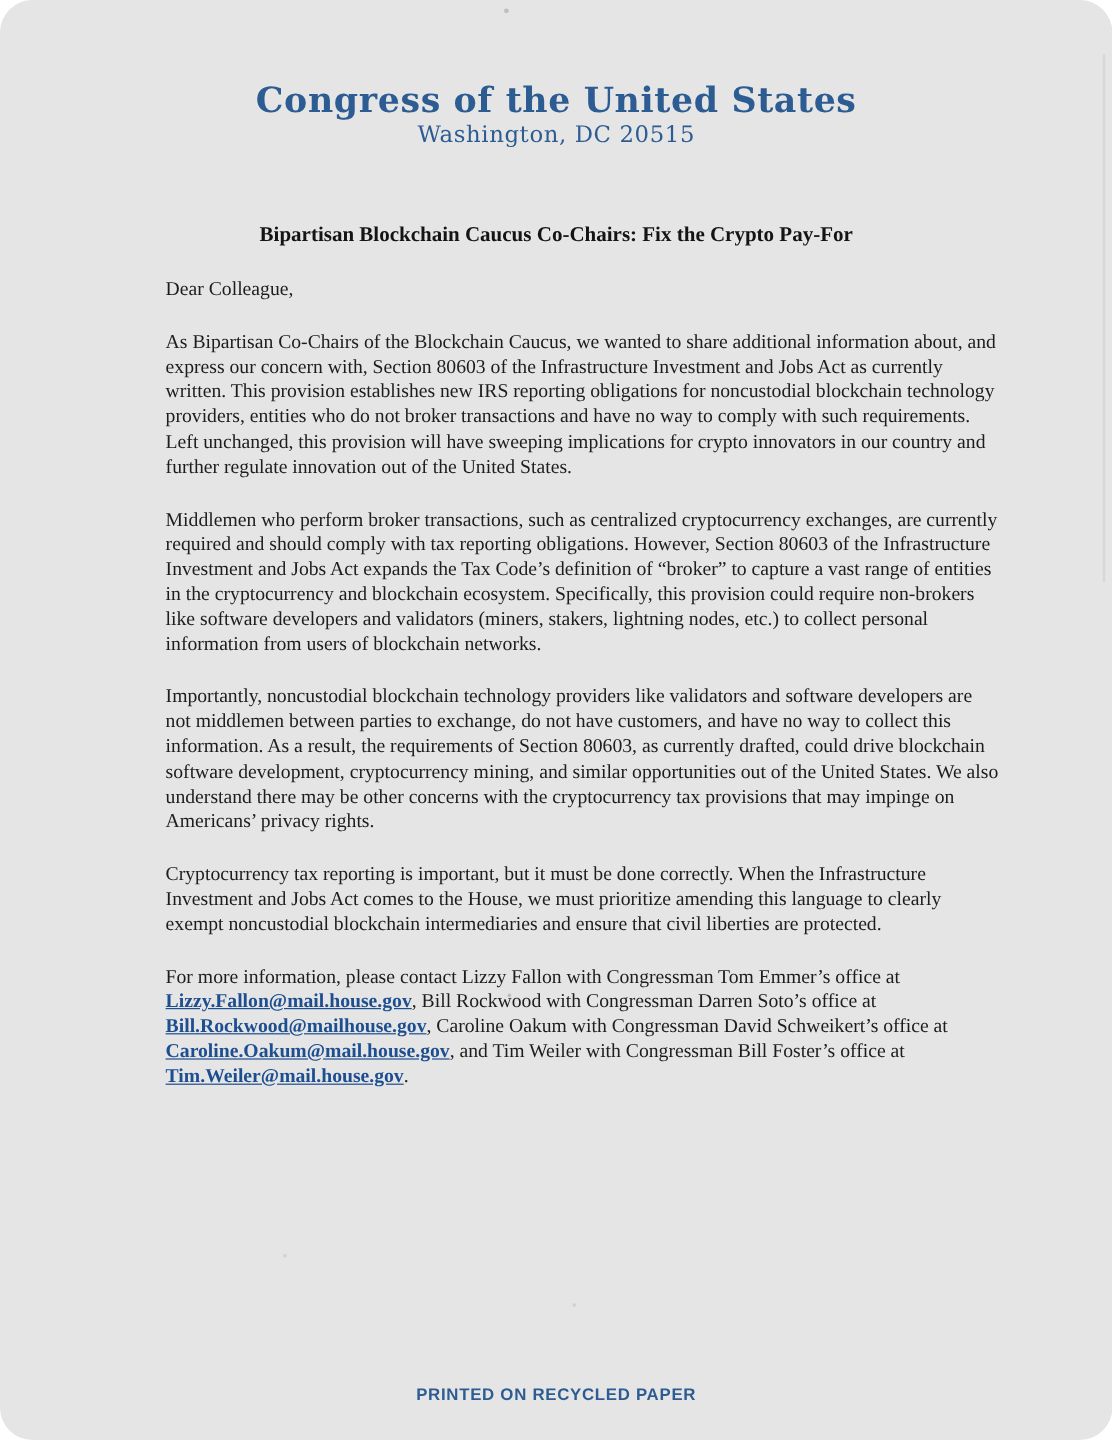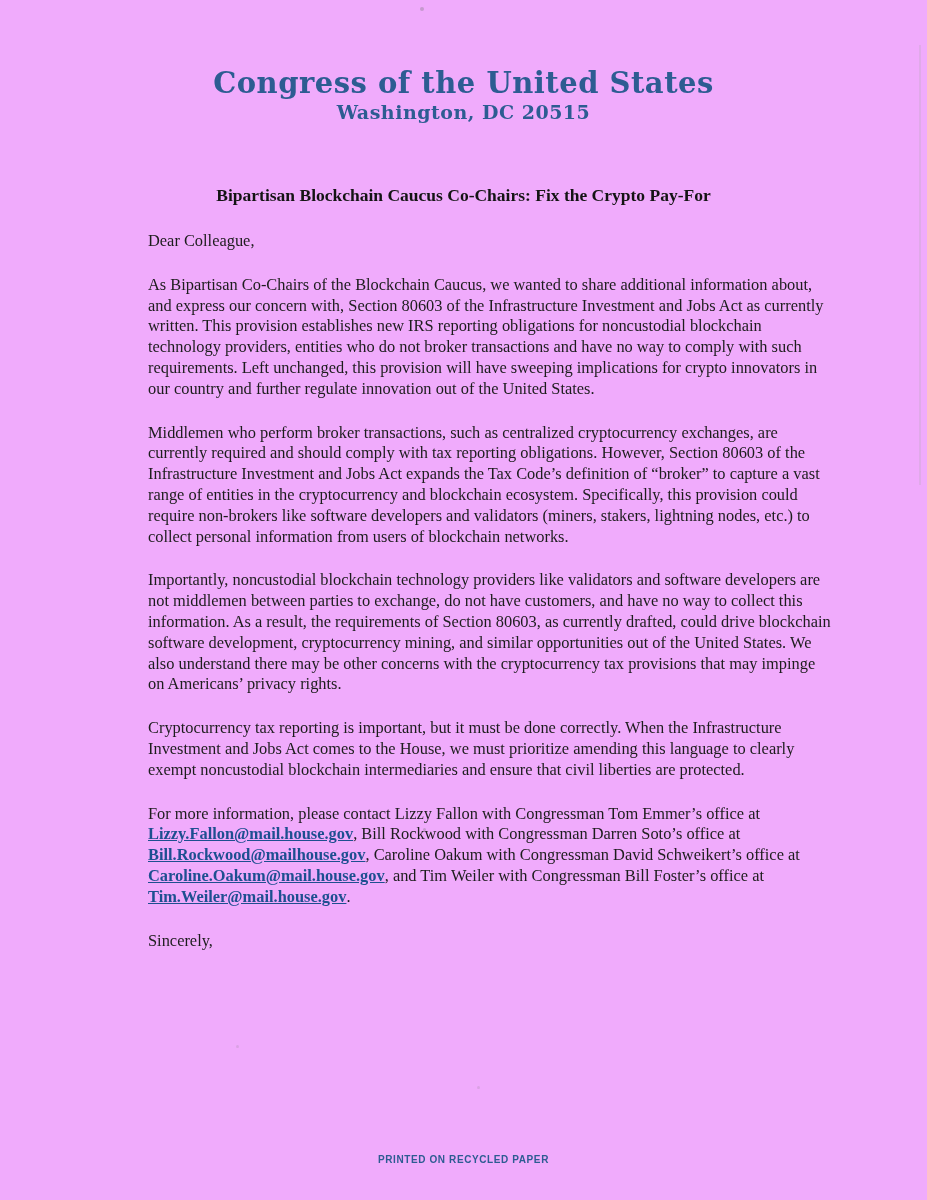--- a/index.html
+++ b/index.html
@@ -5,21 +5,22 @@
   html, body { margin: 0; padding: 0; }
   body {
     width: 927px; height: 1200px;
     background: #ffffff;
     position: relative;
     font-family: "Liberation Serif", serif;
     overflow: hidden;
   }
   .page {
     position: absolute; inset: 0;
-    background: #f0abfc;
+    background: #e5e5e5;
+    border-radius: 27px;
   }
   
   .edge-line {
     position: absolute; right: 6px; top: 45px;
     width: 2px; height: 440px;
     background: rgba(170,170,170,0.22);
   }
   .speck { position: absolute; background: rgba(120,120,120,0.35); border-radius: 50%; }
   .speck-1 { left: 420px; top: 7px;   width: 4px; height: 4px; }
   .speck-2 { left: 423px; top: 828px; width: 3px; height: 3px; }
@@ -32,21 +33,21 @@
     color: #2d5c92;
   }
   .letterhead-line1 {
     font-family: "DejaVu Serif", serif;
     font-weight: bold;
     font-size: 29px;
     letter-spacing: 0.5px;
   }
   .letterhead-line2 {
     font-family: "DejaVu Serif", serif;
-    font-weight: bold;
+    font-weight: normal;
     font-size: 19px;
     margin-top: 1px;
     letter-spacing: 0.5px;
   }
 
   .doc-title {
     position: absolute; top: 185px; left: 0; width: 100%;
     text-align: center;
     font-weight: bold;
     font-size: 17.5px;
@@ -55,37 +56,37 @@
 
   .content {
     position: absolute;
     top: 231px; left: 132px;
     width: 702px;
     font-size: 16.4px;
     line-height: 20.8px;
     color: #1d1d1d;
     text-align: left;
   }
-  .content p { margin: 0 0 23px 16px; }
+  .content p { margin: 0 0 23px 6px; }
   .salutation { margin-bottom: 23px; }
 
   .email-link {
     color: #1d4f90;
     text-decoration: underline;
     cursor: pointer;
     font-weight: bold;
   }
 
   .closing { margin-top: 0; }
 
   .footer {
     position: absolute; top: 1154px; left: 0; width: 100%;
     text-align: center;
     font-family: "Liberation Sans", sans-serif;
-    font-size: 10px;
+    font-size: 14px;
     font-weight: bold;
     letter-spacing: 0.6px;
     color: #2d5c92;
   }
 </style>
 </head>
 <body>
 
 <div class="page">
 
@@ -102,18 +103,17 @@
 
   <div class="doc-title">Bipartisan Blockchain Caucus Co-Chairs: Fix the Crypto Pay-For</div>
 
   <div class="content">
     <p class="salutation">Dear Colleague,</p>
     <p>As Bipartisan Co-Chairs of the Blockchain Caucus, we wanted to share additional information about, and express our concern with, Section 80603 of the Infrastructure Investment and Jobs Act as currently written. This provision establishes new IRS reporting obligations for noncustodial blockchain technology providers, entities who do not broker transactions and have no way to comply with such requirements. Left unchanged, this provision will have sweeping implications for crypto innovators in our country and further regulate innovation out of the United States.</p>
     <p>Middlemen who perform broker transactions, such as centralized cryptocurrency exchanges, are currently required and should comply with tax reporting obligations. However, Section 80603 of the Infrastructure Investment and Jobs Act expands the Tax Code’s definition of “broker” to capture a vast range of entities in the cryptocurrency and blockchain ecosystem. Specifically, this provision could require non-brokers like software developers and validators (miners, stakers, lightning nodes, etc.) to collect personal information from users of blockchain networks.</p>
     <p>Importantly, noncustodial blockchain technology providers like validators and software developers are not middlemen between parties to exchange, do not have customers, and have no way to collect this information. As a result, the requirements of Section 80603, as currently drafted, could drive blockchain software development, cryptocurrency mining, and similar opportunities out of the United States. We also understand there may be other concerns with the cryptocurrency tax provisions that may impinge on Americans’ privacy rights.</p>
     <p>Cryptocurrency tax reporting is important, but it must be done correctly. When the Infrastructure Investment and Jobs Act comes to the House, we must prioritize amending this language to clearly exempt noncustodial blockchain intermediaries and ensure that civil liberties are protected.</p>
     <p><span>For more information, please contact Lizzy Fallon with Congressman Tom Emmer’s office at </span><a class="email-link" href="#">Lizzy.Fallon@mail.house.gov</a><span>, Bill Rockwood with Congressman Darren Soto’s office at </span><a class="email-link" href="#">Bill.Rockwood@mailhouse.gov</a><span>, Caroline Oakum with Congressman David Schweikert’s office at </span><a class="email-link" href="#">Caroline.Oakum@mail.house.gov</a><span>, and Tim Weiler with Congressman Bill Foster’s office at </span><a class="email-link" href="#">Tim.Weiler@mail.house.gov</a><span>.</span></p>
-    <p class="closing">Sincerely,</p>
   </div>
 
   <div class="footer">PRINTED ON RECYCLED PAPER</div>
 
 </div>
 
 </body></html>

